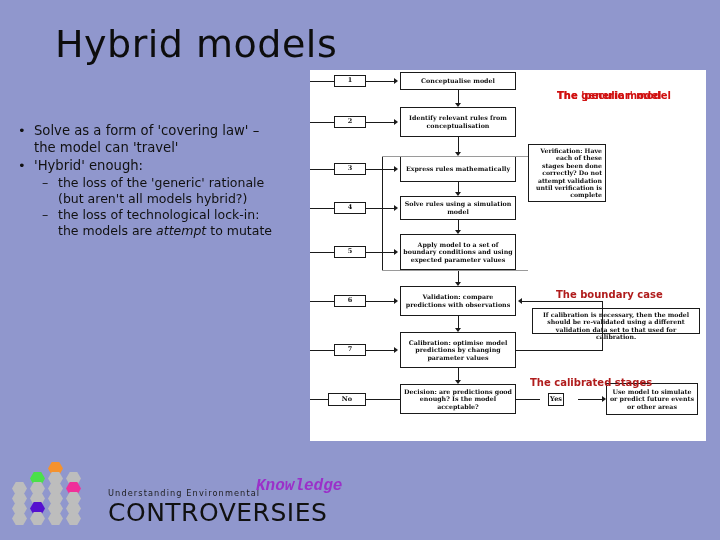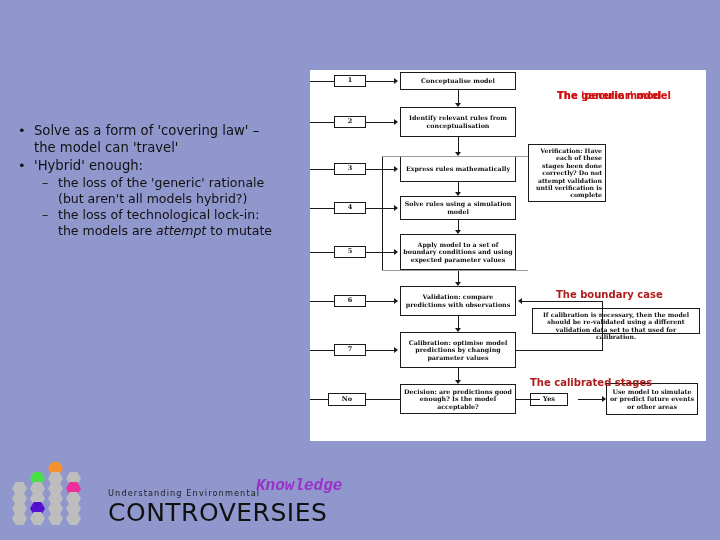--- a/index.html
+++ b/index.html
@@ -108,20 +108,21 @@
     position:absolute;left:0;top:24px;
     font-family:"DejaVu Sans", sans-serif;font-size:25px;letter-spacing:.5px;
     color:#111;white-space:nowrap;
   }
 </style>
 </head>
 <body>
 
 <div class="slide">
 
+  <div class="title">Hybrid models</div>
 
   <div class="body-text">
 
     <div class="bullet-row">
       <span class="bullet-dot">•</span>
       <span class="bullet-txt">Solve as a form of 'covering law' – the model can 'travel'</span>
     </div>
 
     <div class="bullet-row">
       <span class="bullet-dot">•</span>
@@ -154,21 +155,21 @@
 
       <div class="box num" style="left:24px;top:5px;width:32px;height:12px;">1</div>
       <div class="box num" style="left:24px;top:46px;width:32px;height:12px;">2</div>
       <div class="box num" style="left:24px;top:93px;width:32px;height:12px;">3</div>
       <div class="box num" style="left:24px;top:132px;width:32px;height:12px;">4</div>
       <div class="box num" style="left:24px;top:176px;width:32px;height:12px;">5</div>
       <div class="box num" style="left:24px;top:225px;width:32px;height:12px;">6</div>
       <div class="box num" style="left:24px;top:274px;width:32px;height:12px;">7</div>
       <div class="box num" style="left:18px;top:323px;width:38px;height:13px;">No</div>
 
-      <div class="box num" style="left:220px;top:323px;width:38px;height:13px;">Yes</div>
+      <div class="box num" style="left:238px;top:323px;width:16px;height:13px;">Yes</div>
       <div class="box" style="left:296px;top:313px;width:92px;height:32px;">Use model to simulate or predict future events or other areas</div>
 
       <div class="note" style="left:218px;top:74px;width:78px;height:58px;">Verification: Have each of these stages been done correctly? Do not attempt validation until verification is complete</div>
       <div class="note ctr" style="left:222px;top:238px;width:168px;height:26px;">If calibration is necessary, then the model should be re-validated using a different validation data set to that used for calibration.</div>
 
       <div class="ln lh" style="left:0px;top:11px;width:24px;"></div>
       <div class="ln lh" style="left:56px;top:11px;width:28px;"></div>
       <div class="arrow-r" style="left:84px;top:8px;"></div>
 
       <div class="ln lh" style="left:0px;top:52px;width:24px;"></div>

